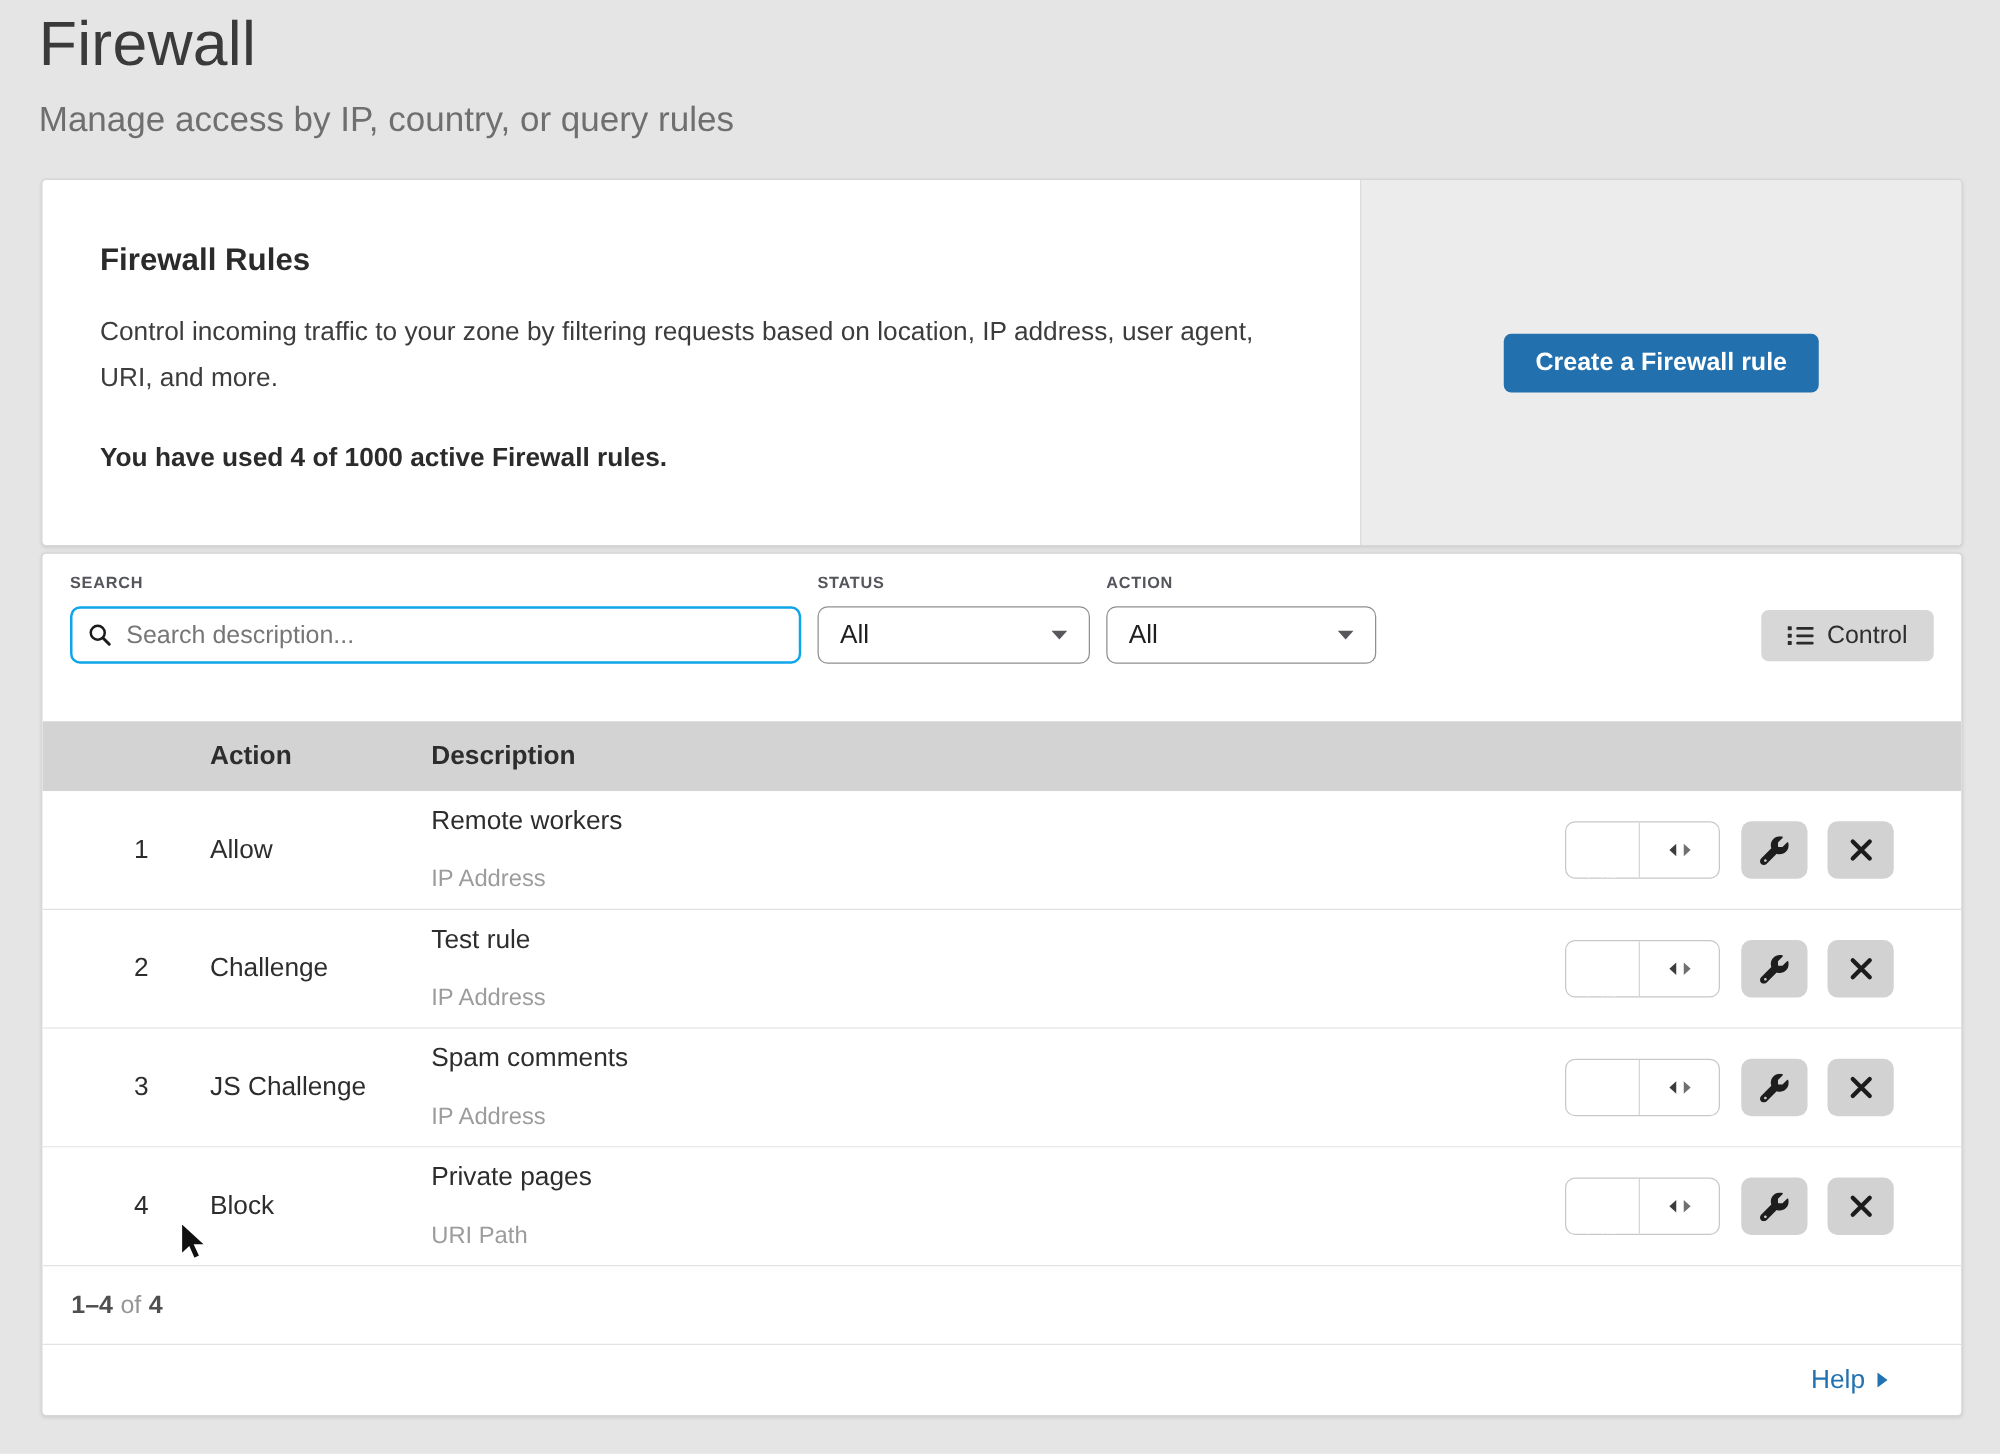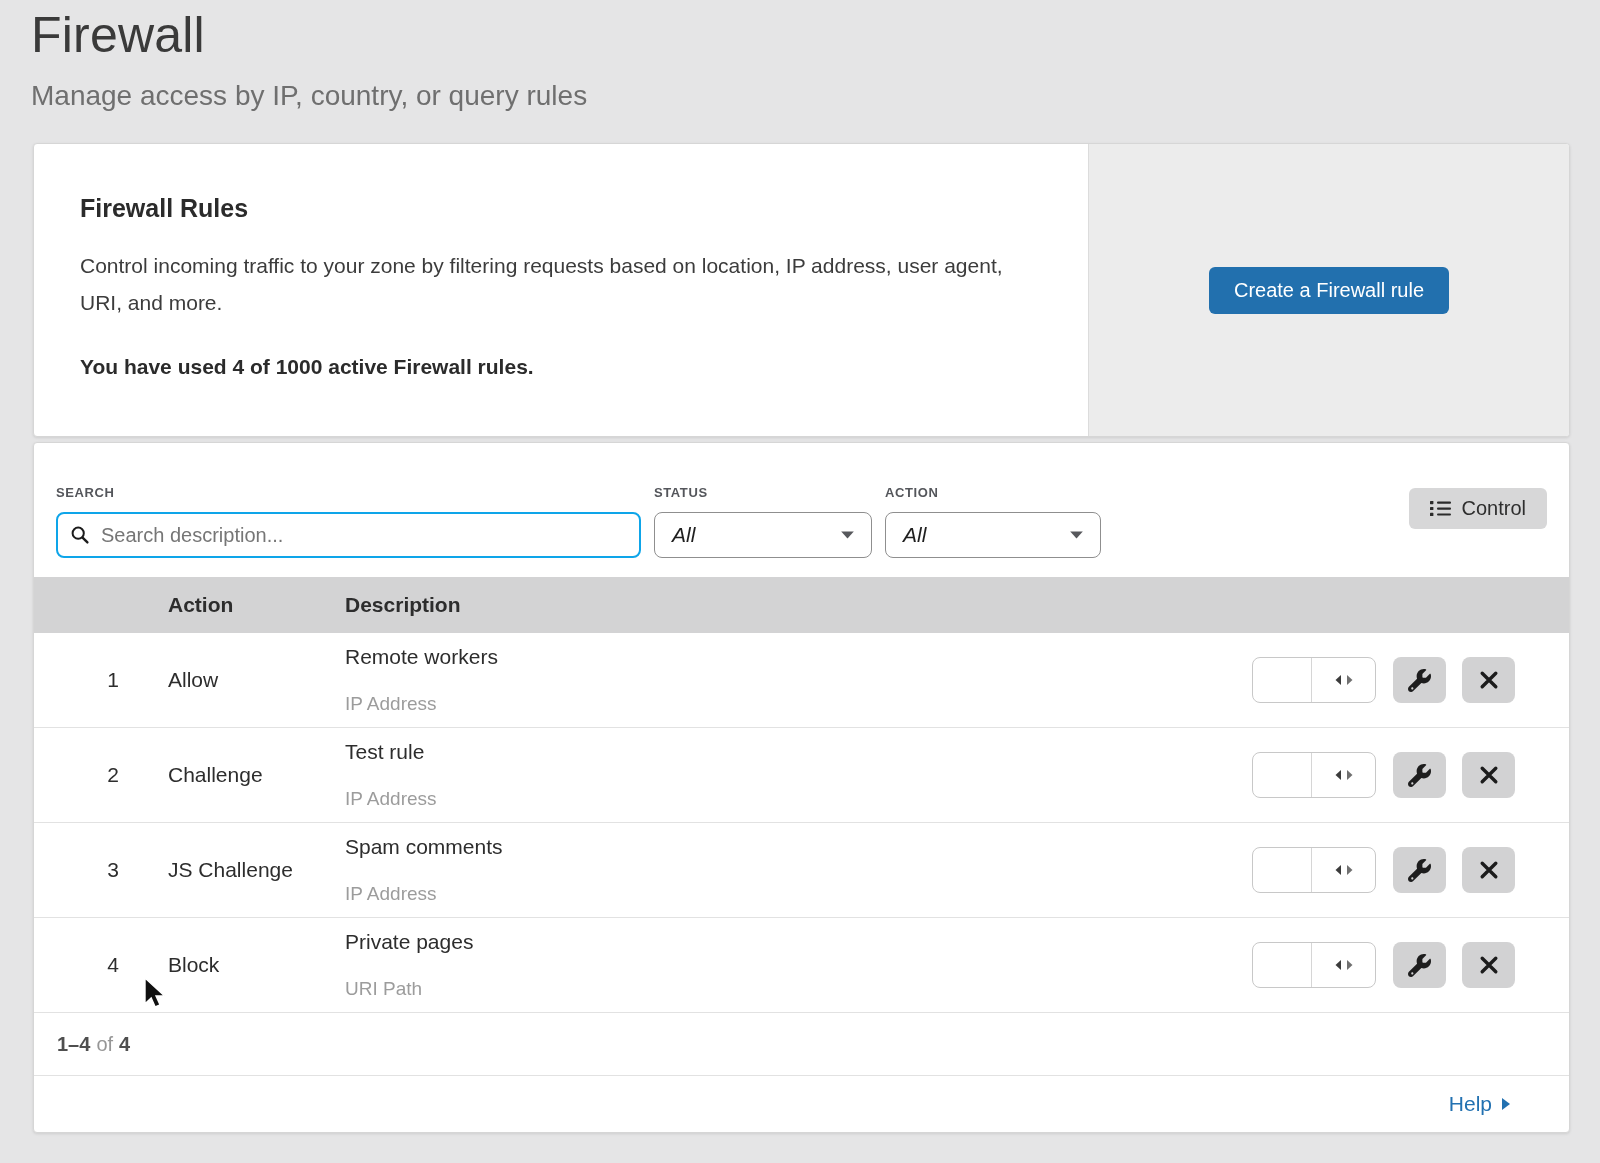--- a/index.html
+++ b/index.html
@@ -31,44 +31,44 @@
   .overview-left { flex:1; padding:50px 40px 0 46px; }
   .overview-heading { margin:0; font-size:25px; font-weight:700; color:#2b2b2b; }
   .overview-desc { margin:24px 0 0 0; font-size:21px; color:#3c3c3c; line-height:37px; max-width:950px; }
   .overview-usage { margin:34px 0 0 0; font-size:21px; font-weight:700; color:#2b2b2b; }
   .overview-right {
     width:481px; background:#ececec; border-left:1px solid #dcdcdc;
     display:flex; align-items:center; justify-content:center;
   }
   .btn-primary {
     background:#2270ae; color:#ffffff; border:none; border-radius:6px;
-    font-family:inherit; font-size:20px; font-weight:400;
+    font-family:inherit; font-size:20px; font-weight:700;
     padding:12px 25px; cursor:pointer;
   }
 
   
   .main-card { overflow:hidden; }
 
   
   .filters { position:relative; height:134px; padding:15px 22px 0 22px; display:flex; gap:13px; }
   .filter-group { display:flex; flex-direction:column; }
-  .filter-label { font-size:13px; font-weight:700; color:#54565b; letter-spacing:0.6px; margin-bottom:12px;margin-top:27px; }
+  .filter-label { font-size:13px; font-weight:700; color:#54565b; letter-spacing:0.6px; margin-bottom:12px; }
   .search-box {
     width:585px; height:46px; border:2px solid #0ea5e9; border-radius:8px;
     display:flex; align-items:center; padding:0 12px; gap:9px; background:#fff;
   }
   .search-box input {
     border:none; outline:none; flex:1; font-family:inherit;
     font-size:20px; color:#333; background:transparent;
   }
   .search-box input::placeholder { color:#767676; }
   .select-box {
     height:46px; border:1px solid #8f8f8f; border-radius:8px; background:#fff;
     display:flex; align-items:center; justify-content:space-between;
-    padding:0 16px 0 17px; font-size:21px; color:#1f1f1f; cursor:pointer;font-style:italic;
+    padding:0 16px 0 17px; font-size:21px; color:#1f1f1f; cursor:pointer;
   }
   .select-status { width:218px; }
   .select-action { width:216px; }
   .ordering-btn {
     position:absolute; right:22px; top:45px; height:41px;
     background:#d7d7d8; border:none; border-radius:6px; cursor:pointer;
     display:flex; align-items:center; gap:11px; padding:0 21px;
     font-family:inherit; font-size:20px; color:#2e2e2e;
   }
 

